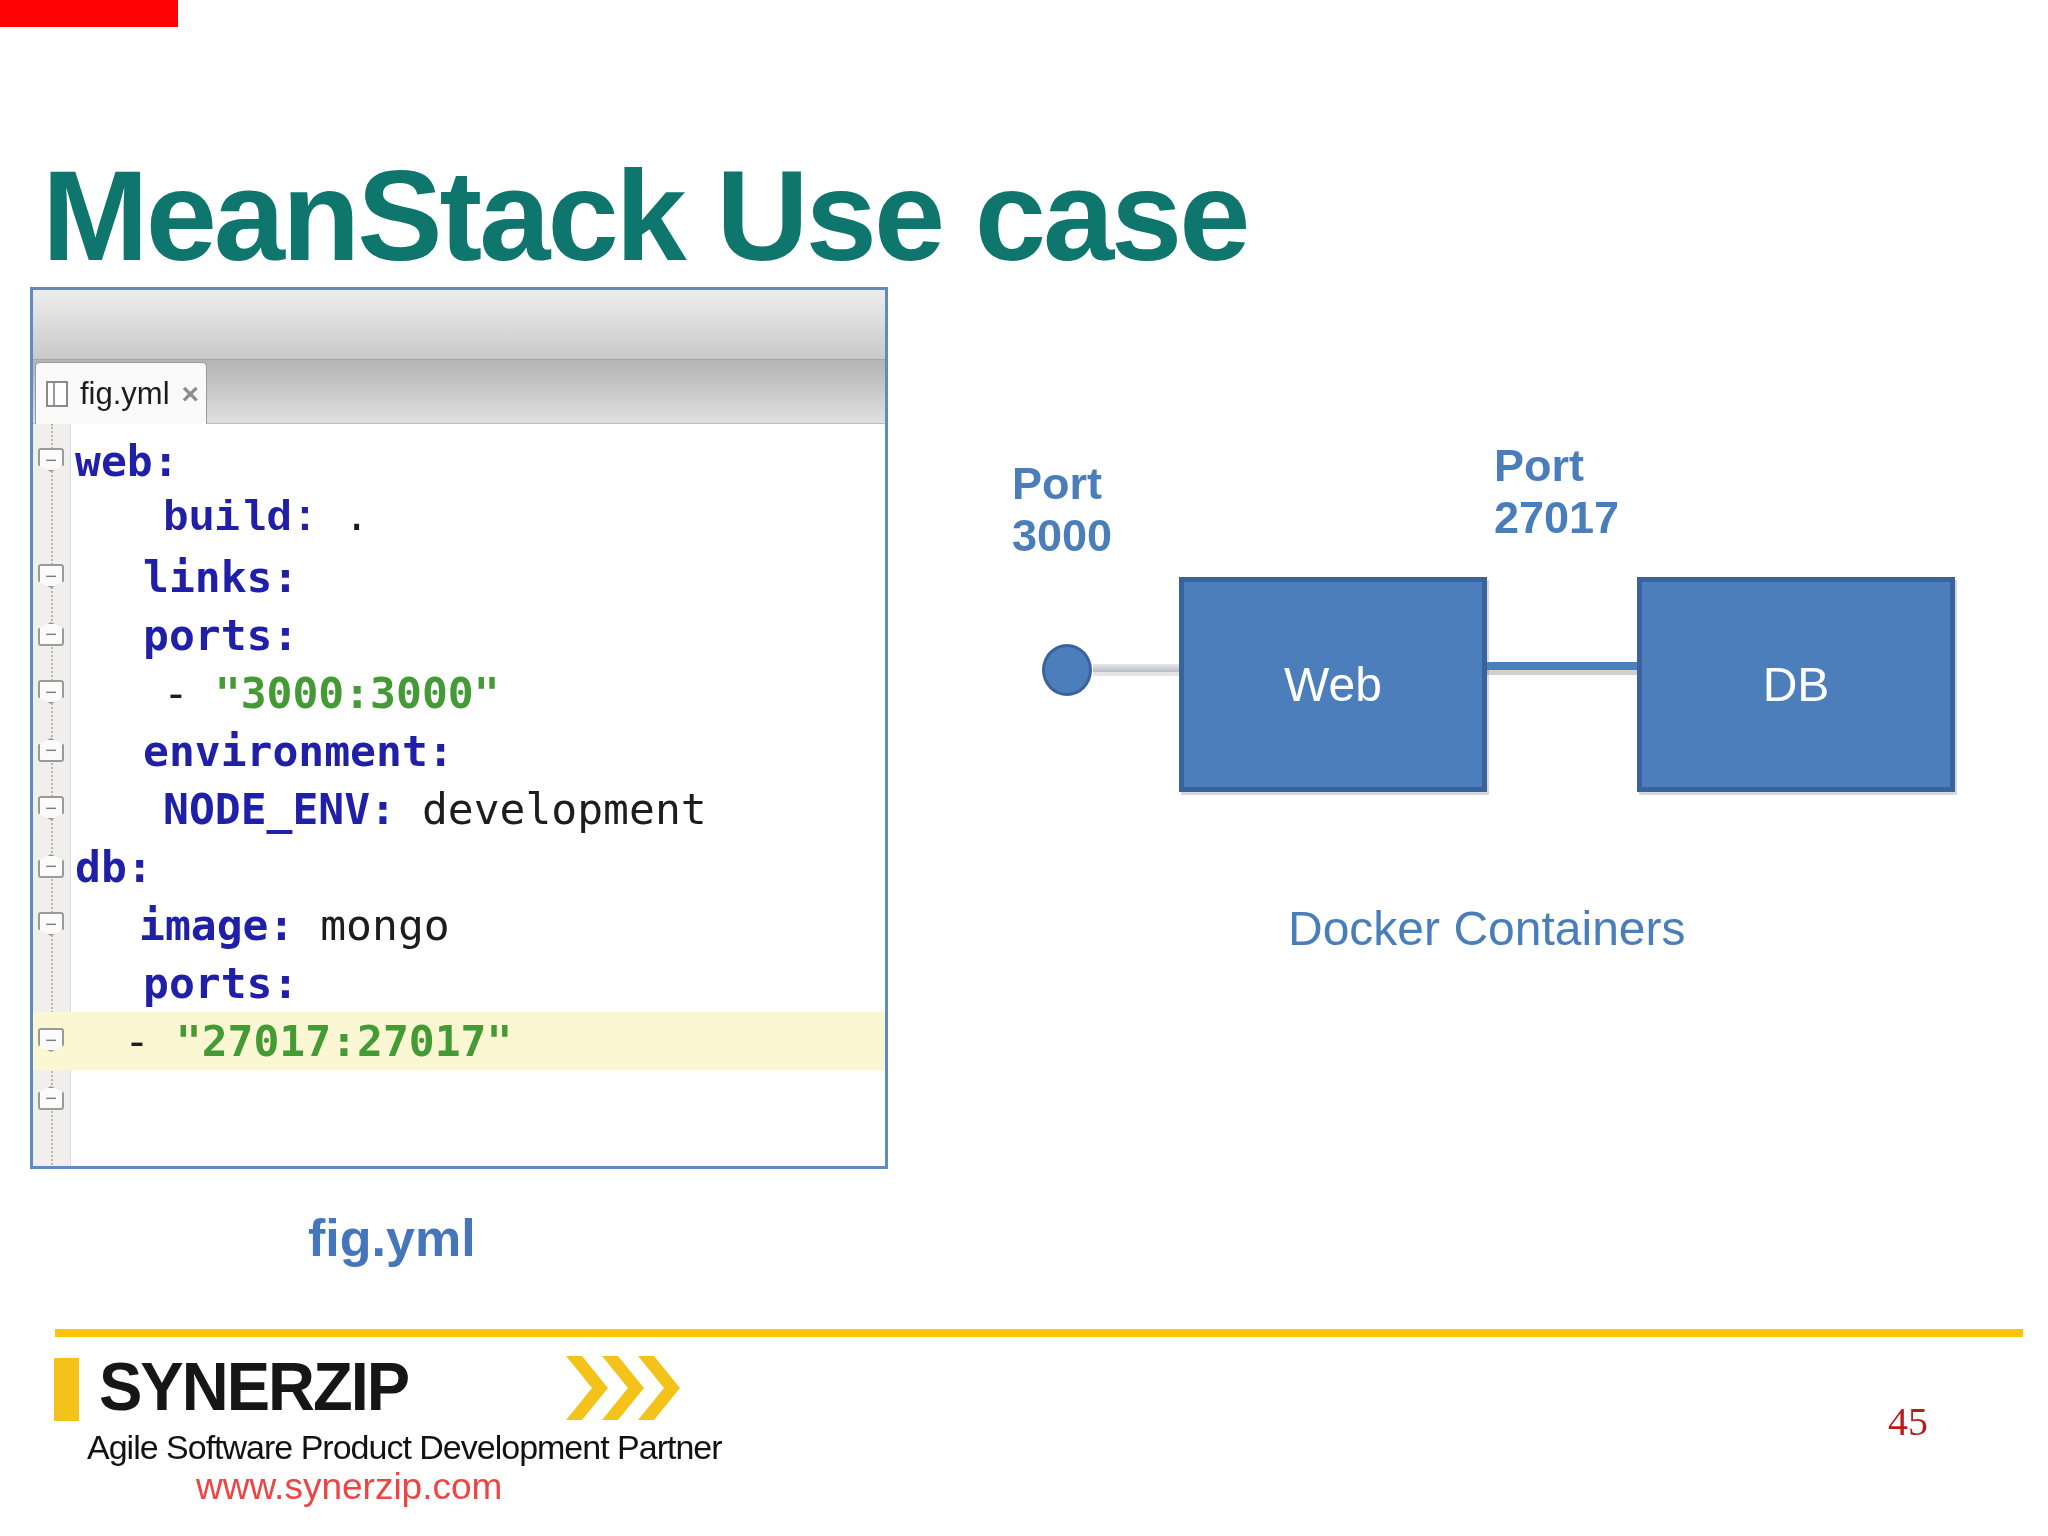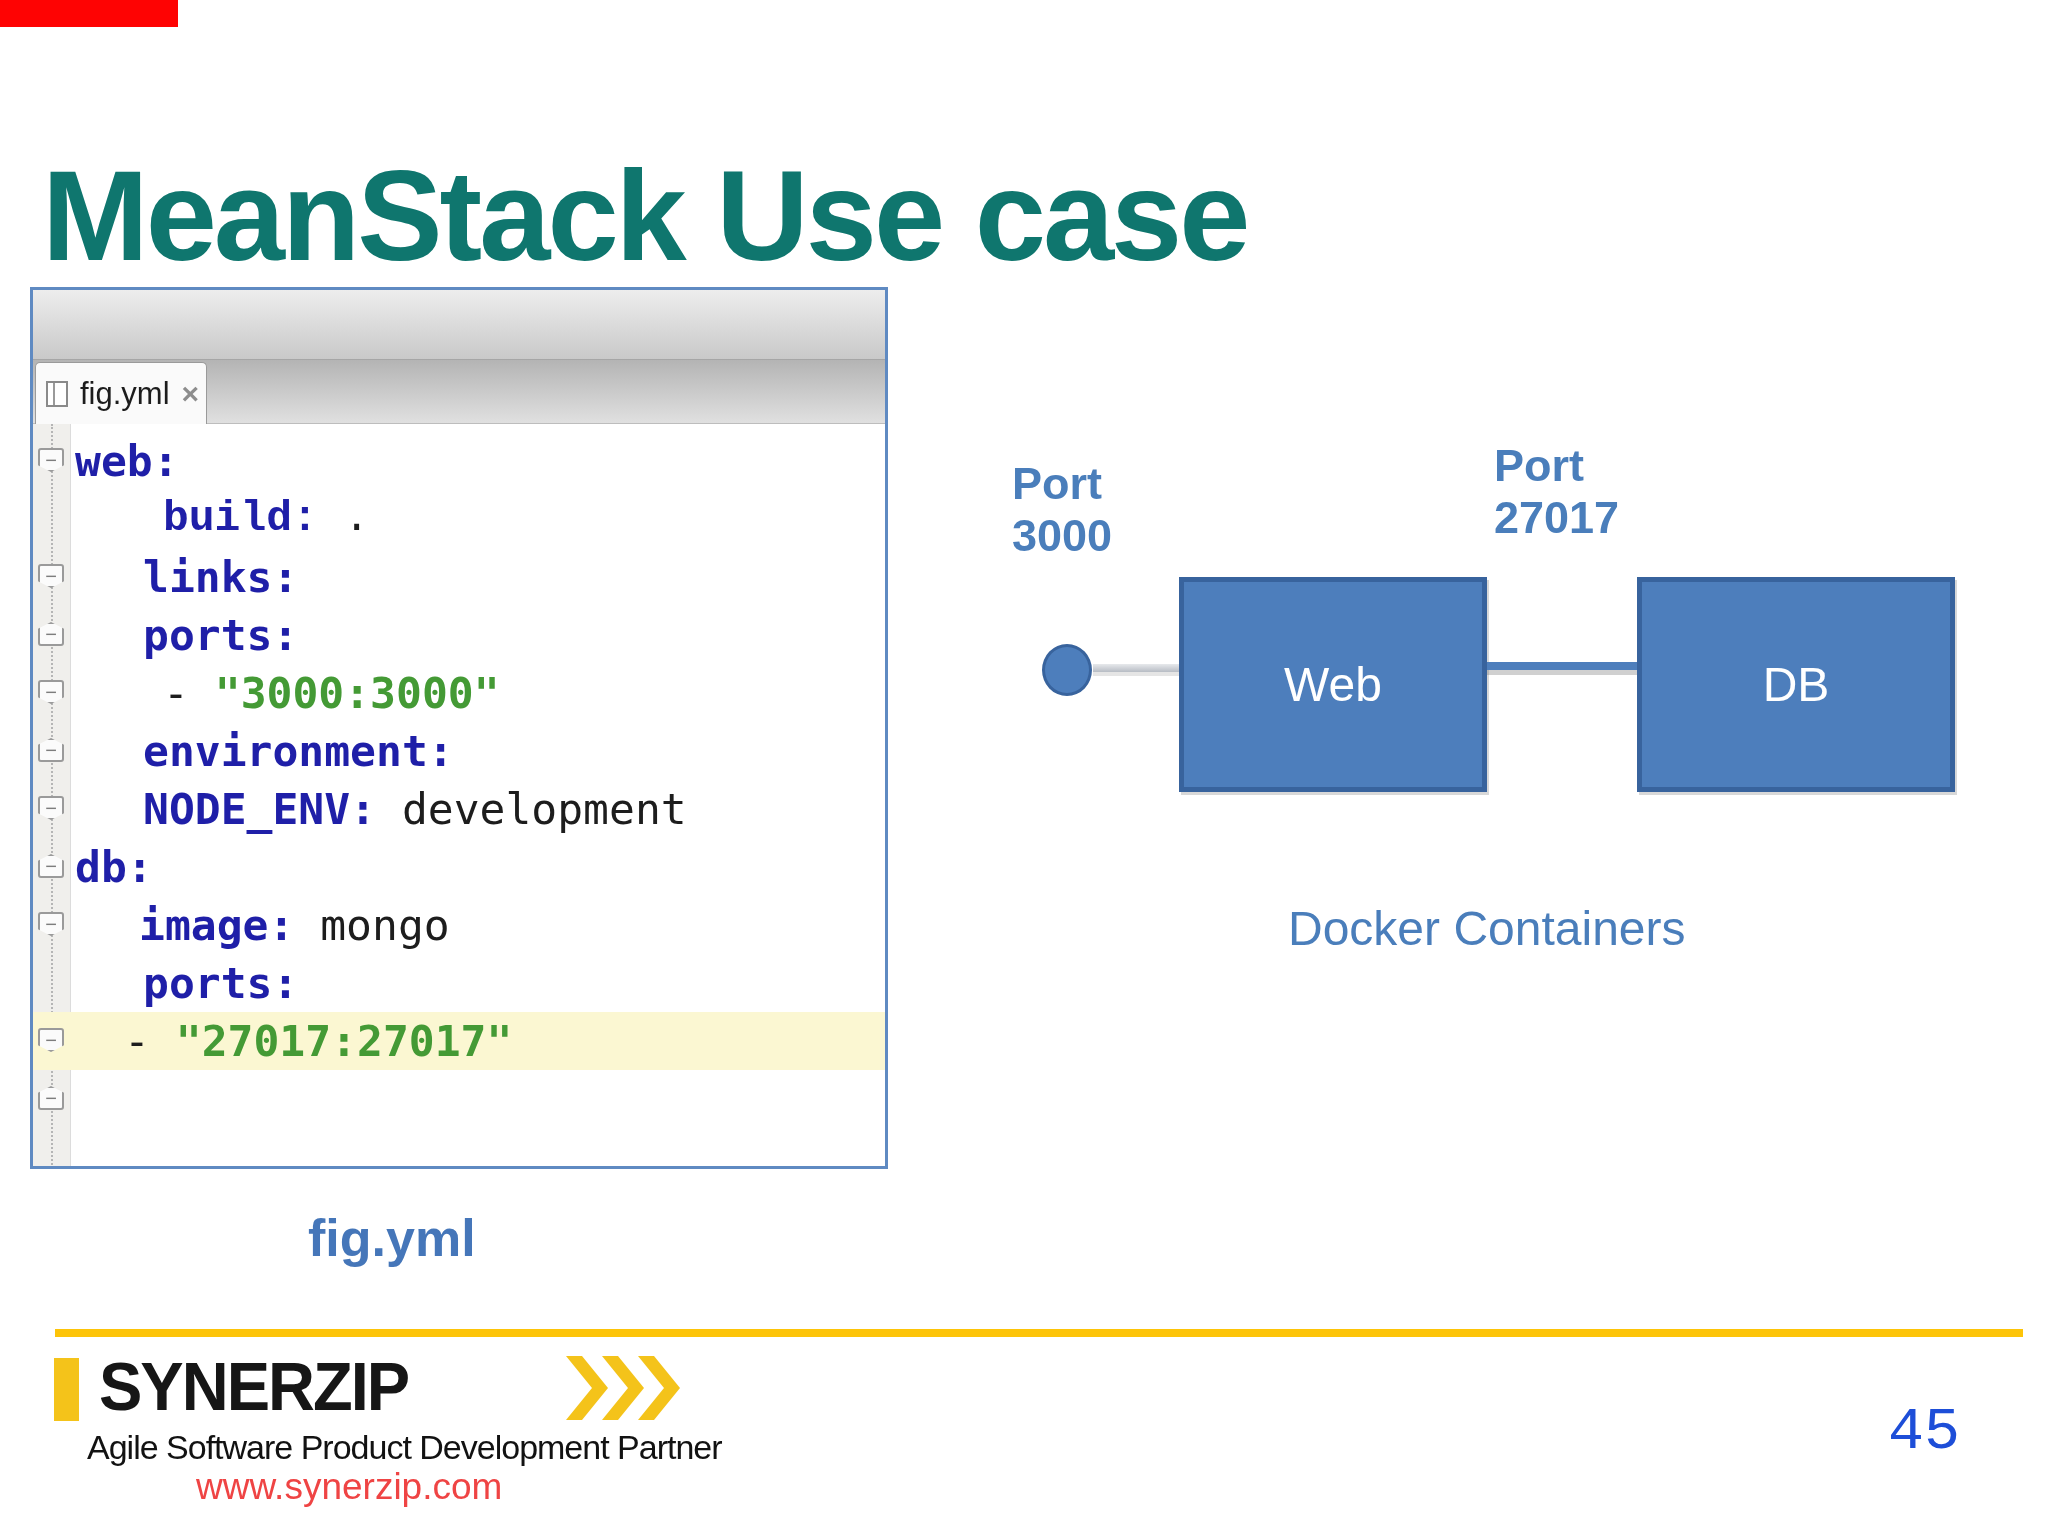--- a/index.html
+++ b/index.html
@@ -110,22 +110,22 @@
   .logo-text{
     position:absolute;left:99px;top:1353px;font-size:65px;font-weight:bold;color:#161616;
     letter-spacing:-2px;line-height:1;transform:scaleY(1.04);transform-origin:top left;
   }
   .logo-chevrons{position:absolute;left:566px;top:1356px;}
   .logo-tagline{
     position:absolute;left:54px;top:1428px;font-size:34px;color:#121212;letter-spacing:-1px;margin-left:33px;
   }
   .logo-url{position:absolute;left:196px;top:1466px;font-size:37px;color:#ef4444;}
   .page-number{
-    position:absolute;left:1888px;top:1398px;font-family:Liberation Mono, monospace;
-    font-size:60px;color:#1d4ed8;
+    position:absolute;left:1888px;top:1398px;font-family:Liberation Serif, serif;
+    font-size:40px;color:#b91c1c;
   }
 </style>
 </head>
 <body>
 
 <div class="rec-bar" data-interactable="false"></div>
 
 <h1 class="title" data-interactable="false">MeanStack Use case</h1>
 
 <div class="editor" data-interactable="false">
@@ -153,21 +153,21 @@
           <div class="fold close" data-interactable="true" style="top: 662px;">−</div>
         </div>
     </div>
     <div class="code" data-interactable="true">
         <div class="code-line" data-interactable="false" style="padding-left: 4px;"><span class="seg-key" data-interactable="false">web:</span></div>
         <div class="code-line" data-interactable="false" style="padding-left: 92px; font-family: Liberation Mono, monospace;"><span class="seg-key" data-interactable="false">build:</span><span class="seg-plain" data-interactable="false"> .</span></div>
         <div class="code-line" data-interactable="false" style="padding-left: 72px;"><span class="seg-key" data-interactable="false">links:</span></div>
         <div class="code-line" data-interactable="false" style="padding-left: 72px;"><span class="seg-key" data-interactable="false">ports:</span></div>
         <div class="code-line" data-interactable="false" style="padding-left: 92px;"><span class="seg-plain" data-interactable="false">- </span><span class="seg-string" data-interactable="false">"3000:3000"</span></div>
         <div class="code-line" data-interactable="false" style="padding-left: 72px;"><span class="seg-key" data-interactable="false">environment:</span></div>
-        <div class="code-line" data-interactable="false" style="padding-left: 72px;"><span class="seg-key" data-interactable="false">NODE_ENV:</span><span class="seg-plain" data-interactable="false"> development</span></div>
+        <div class="code-line" data-interactable="false" style="padding-left: 92px;"><span class="seg-key" data-interactable="false">NODE_ENV:</span><span class="seg-plain" data-interactable="false"> development</span></div>
         <div class="code-line" data-interactable="false" style="padding-left: 4px;"><span class="seg-key" data-interactable="false">db:</span></div>
         <div class="code-line" data-interactable="false" style="padding-left: 68px;"><span class="seg-key" data-interactable="false">image:</span><span class="seg-plain" data-interactable="false"> mongo</span></div>
         <div class="code-line" data-interactable="false" style="padding-left: 72px;"><span class="seg-key" data-interactable="false">ports:</span></div>
         <div class="code-line highlight" data-interactable="false" style="padding-left: 92px;"><span class="seg-plain" data-interactable="false">- </span><span class="seg-string" data-interactable="false">"27017:27017"</span></div>
       </div>
   </div>
 </div>
 
 <div class="fig-caption" data-interactable="false">fig.yml</div>
 

